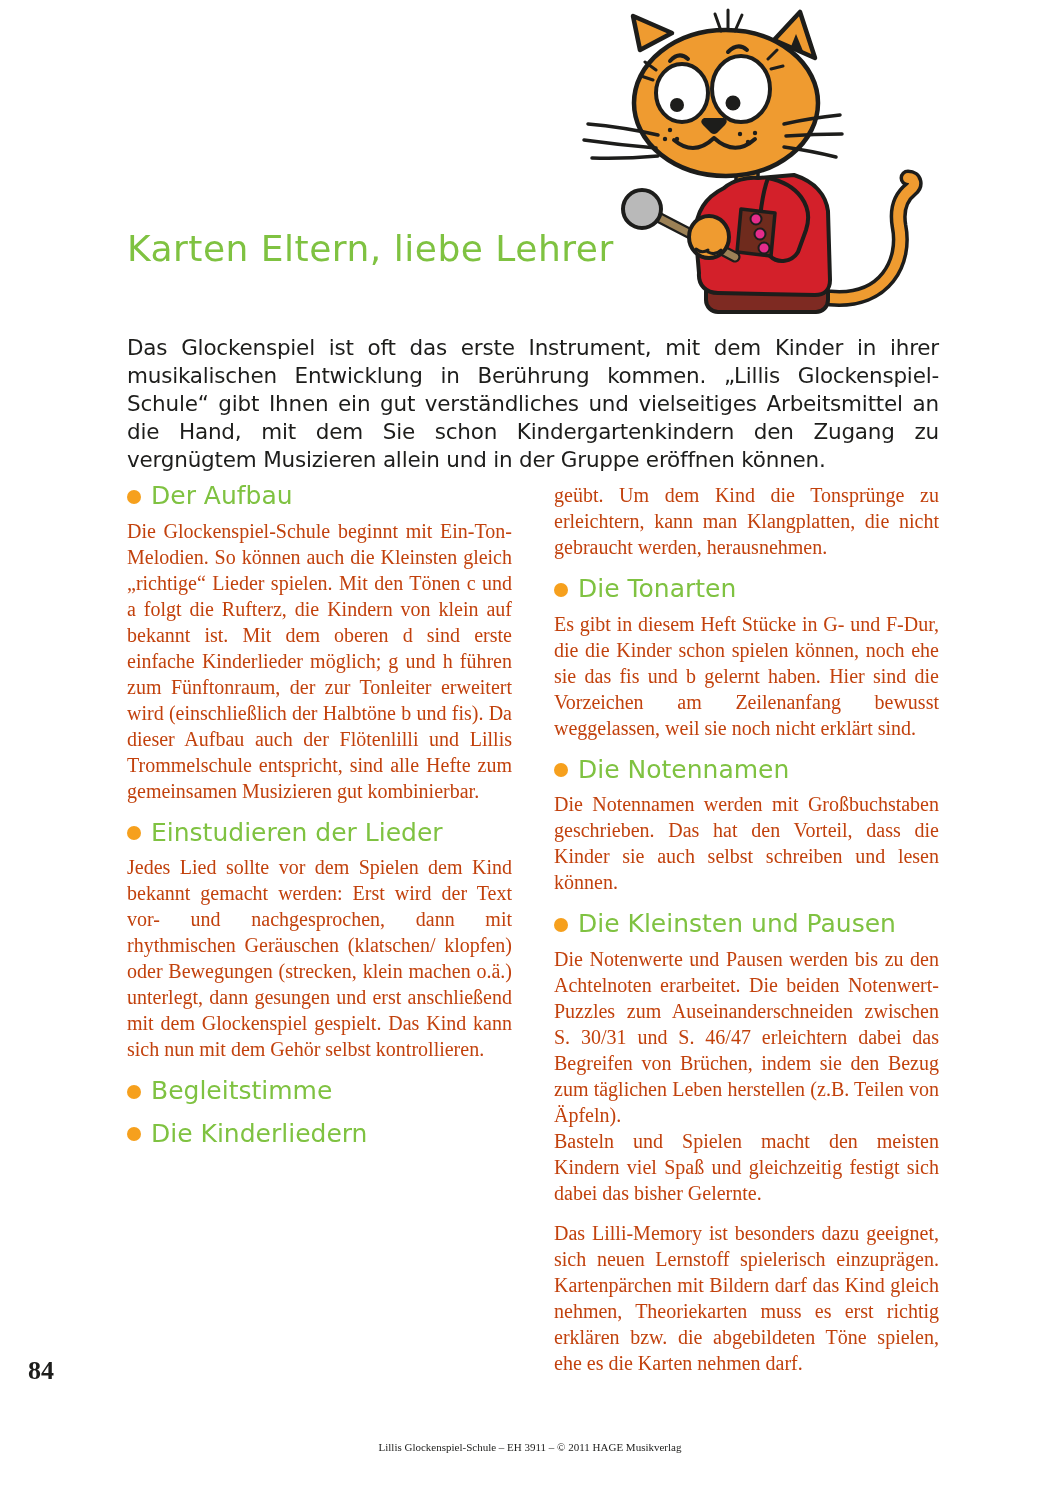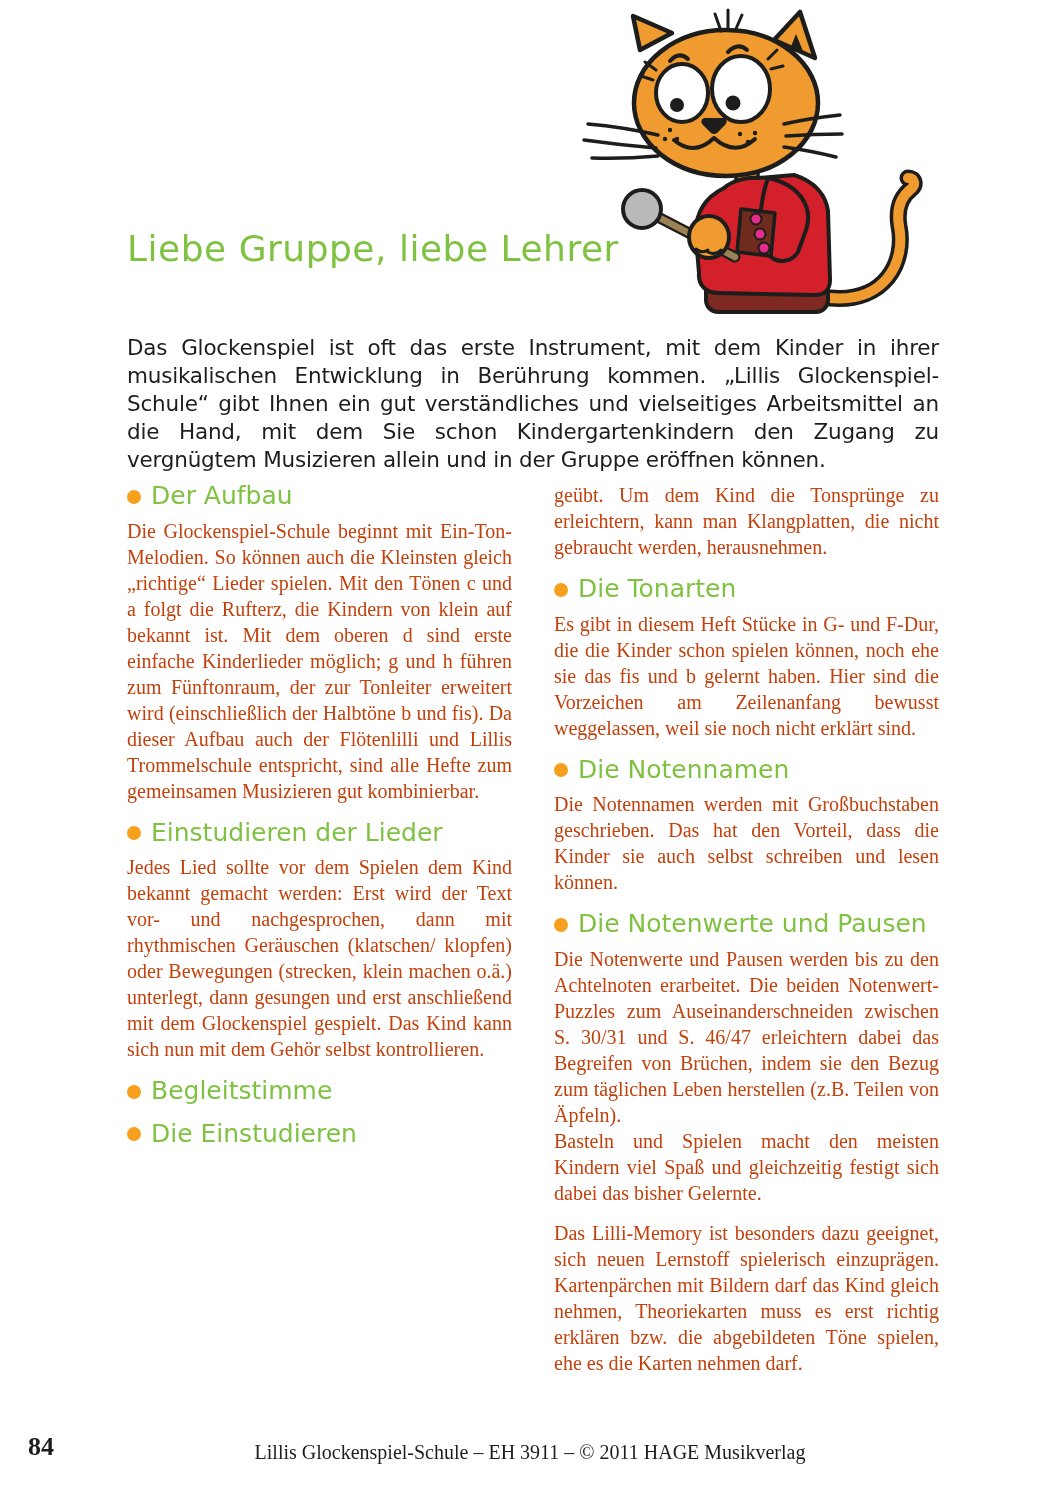--- a/index.html
+++ b/index.html
@@ -42,28 +42,28 @@
   .body-text {
     font-family:"Liberation Serif", serif;
     font-size:20px; line-height:26px; color:#c2410c;
     text-align:justify; margin:0 0 0 0;
     hyphens:auto; -webkit-hyphens:auto;
   }
   .body-text + .body-text { margin-top:14px; }
   .continuation { margin-bottom:15px; }
 
   .footer-page-number {
-    position:absolute; left:28px; top:1432px;
+    position:absolute; left:28px; top:1356px;
     font-family:"Liberation Serif", serif;
     font-size:26px; font-weight:bold; color:#1d1d1b;
   }
   .footer-credit {
     position:absolute; left:0; top:1441px; width:1060px;
     text-align:center; font-family:"Liberation Serif", serif;
-    font-size:20px; color:#1d1d1b;
+    font-size:11px; color:#1d1d1b;
   }
 </style>
 </head>
 <body>
 
 <div class="page">
 
   <svg class="cat-illustration" viewBox="0 0 382 310" aria-hidden="true">
 
     <path d="M252,292 C308,297 328,255 321,220 C318,202 324,190 333,183 C338,179 337,172 330,172" fill="none" stroke="#1d1d1b" stroke-width="17" stroke-linecap="round"></path>
@@ -114,21 +114,21 @@
     <path d="M96,134 Q116,151 136,132 M136,132 Q157,151 177,133" fill="none" stroke="#1d1d1b" stroke-width="4" stroke-linecap="round"></path>
 
     <circle cx="92" cy="124" r="2.2" fill="#1d1d1b"></circle>
       <circle cx="99" cy="133" r="2.2" fill="#1d1d1b"></circle>
       <circle cx="87" cy="133" r="2.2" fill="#1d1d1b"></circle>
     <circle cx="162" cy="128" r="2.2" fill="#1d1d1b"></circle>
       <circle cx="170" cy="136" r="2.2" fill="#1d1d1b"></circle>
       <circle cx="177" cy="127" r="2.2" fill="#1d1d1b"></circle>
   </svg>
 
-  <div class="page-title">Liebe Gruppe, liebe Lehrer</div>
+  <div class="page-title">Karten Eltern, liebe Lehrer</div>
 
   <div class="intro">Das Glockenspiel ist oft das erste Instrument, mit dem Kinder in ihrer musikalischen Entwicklung in Berührung kommen. „Lillis Glockenspiel-Schule“ gibt Ihnen ein gut verständliches und vielseitiges Arbeitsmittel an die Hand, mit dem Sie schon Kindergartenkindern den Zugang zu vergnügtem Musizieren allein und in der Gruppe eröffnen können.</div>
 
   <div class="columns">
     <div class="col">
 
       <div class="section">
         <div class="section-heading">
           <span class="bullet"></span>
           <span>Der Aufbau</span>
@@ -147,21 +147,21 @@
       <div class="section">
         <div class="section-heading">
           <span class="bullet"></span>
           <span>Begleitstimme</span>
         </div>
       </div>
 
       <div class="section">
         <div class="section-heading">
           <span class="bullet"></span>
-          <span>Die Einstudieren</span>
+          <span>Die Kinderliedern</span>
         </div>
       </div>
 
     </div>
     <div class="col">
 
       <p class="body-text continuation">geübt. Um dem Kind die Tonsprünge zu erleichtern, kann man Klangplatten, die nicht gebraucht werden, herausnehmen.</p>
 
       <div class="section">
         <div class="section-heading">
@@ -175,21 +175,21 @@
         <div class="section-heading">
           <span class="bullet"></span>
           <span>Die Notennamen</span>
         </div>
         <p class="body-text">Die Notennamen werden mit Großbuchstaben geschrieben. Das hat den Vorteil, dass die Kinder sie auch selbst schreiben und lesen können.</p>
       </div>
 
       <div class="section">
         <div class="section-heading">
           <span class="bullet"></span>
-          <span>Die Notenwerte und Pausen</span>
+          <span>Die Kleinsten und Pausen</span>
         </div>
         <p class="body-text">Die Notenwerte und Pausen werden bis zu den Achtelnoten erarbeitet. Die beiden Notenwert-Puzzles zum Auseinanderschneiden zwischen S. 30/31 und S. 46/47 erleichtern dabei das Begreifen von Brüchen, indem sie den Bezug zum täglichen Leben herstellen (z.B. Teilen von Äpfeln).</p>
       </div>
 
       <div class="section">
         <p class="body-text">Basteln und Spielen macht den meisten Kindern viel Spaß und gleichzeitig festigt sich dabei das bisher Gelernte.</p>
         <p class="body-text">Das Lilli-Memory ist besonders dazu geeignet, sich neuen Lernstoff spielerisch einzuprägen. Kartenpärchen mit Bildern darf das Kind gleich nehmen, Theoriekarten muss es erst richtig erklären bzw. die abgebildeten Töne spielen, ehe es die Karten nehmen darf.</p>
       </div>
 
     </div>

